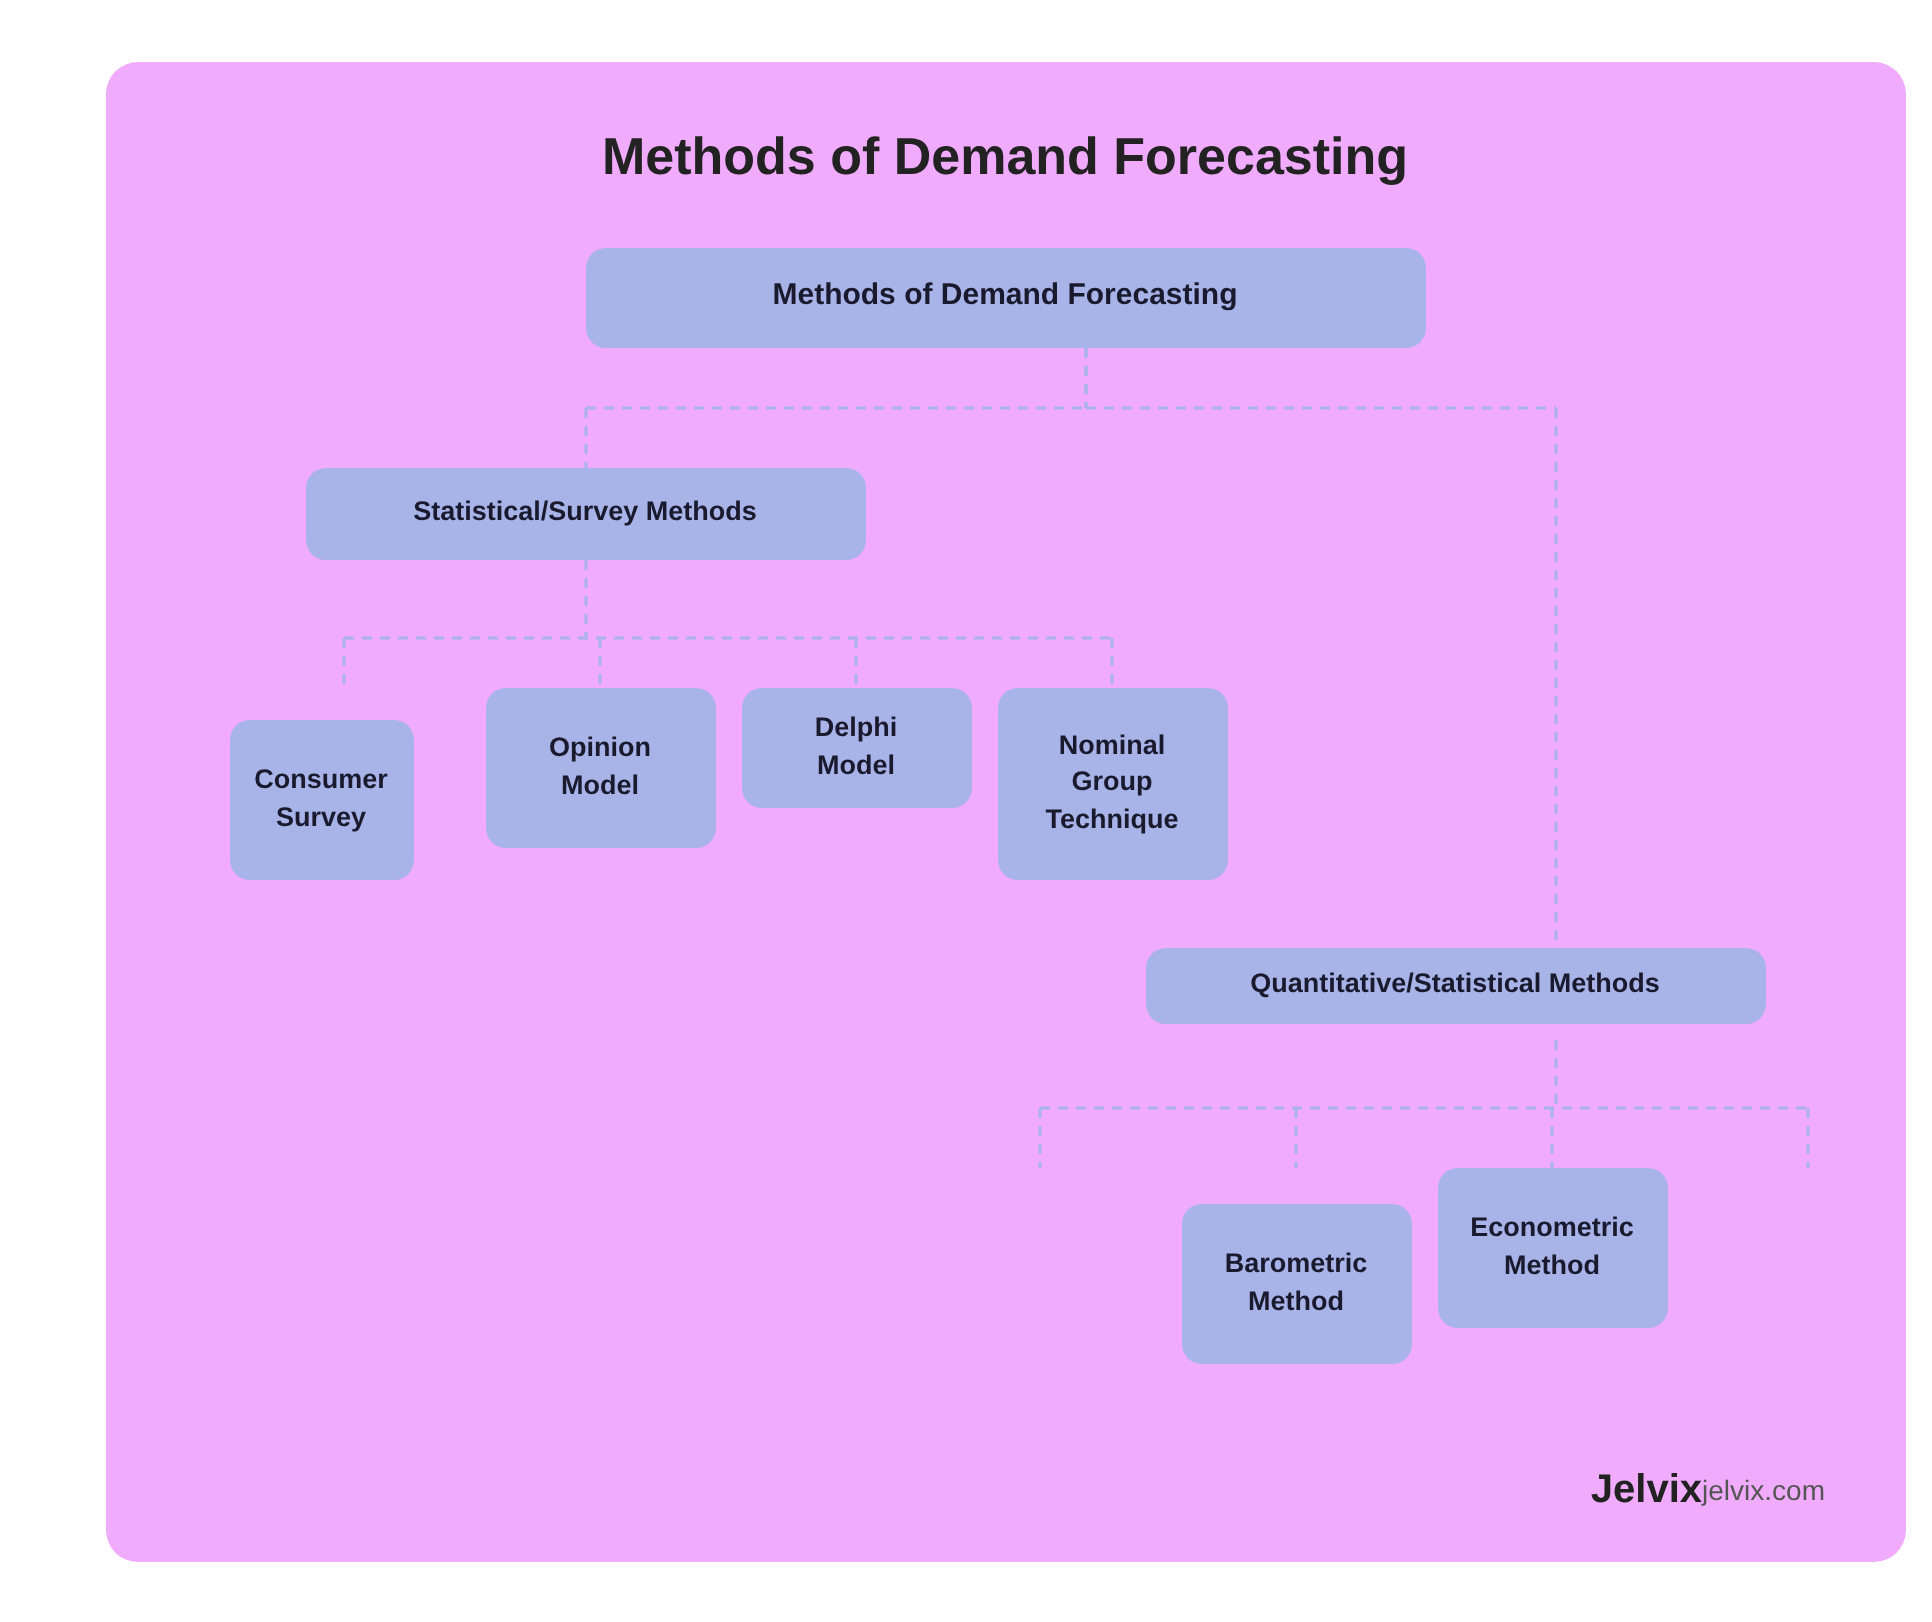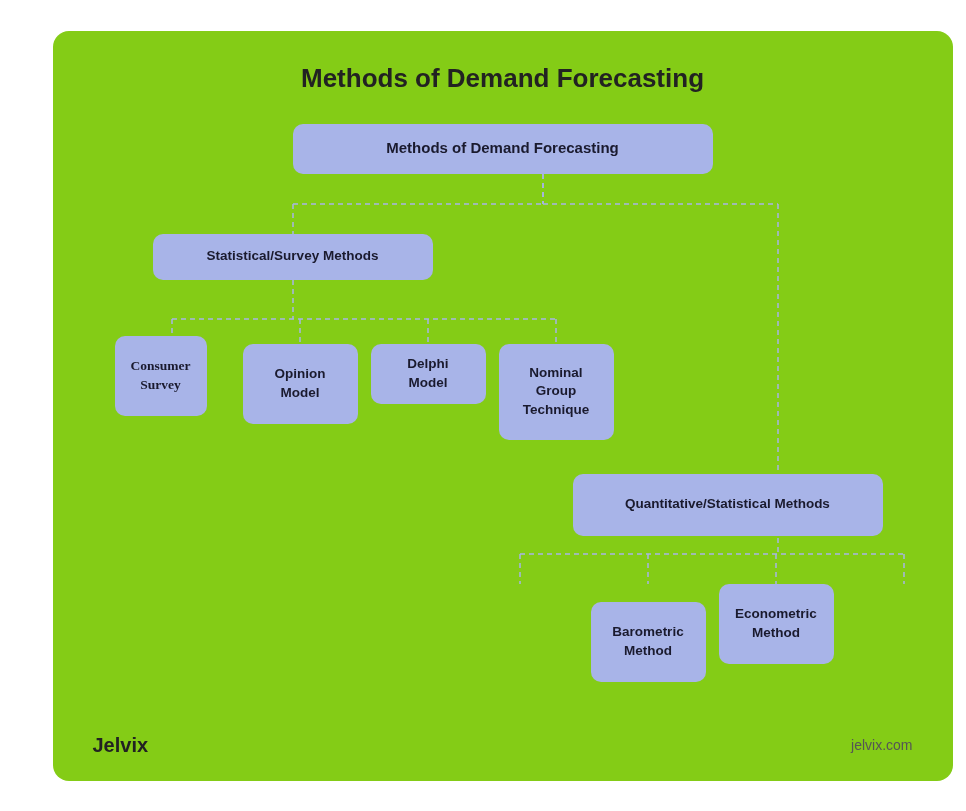--- a/index.html
+++ b/index.html
@@ -8,21 +8,21 @@
       width: 966px;
       height: 811px;
       background: #fff;
       font-family: 'Helvetica Neue', Arial, sans-serif;
       display: flex;
       align-items: center;
       justify-content: center;
     }
 
     .card {
-      background: #84cc16;
+      background: #f0abfc;
       border-radius: 16px;
       width: 900px;
       height: 750px;
       position: relative;
       padding: 32px 40px 40px;
       margin-left: 39px;
     }
 
     .page-title {
       text-align: center;
@@ -67,27 +67,27 @@
 
     .box.qual {
       width: 280px;
       height: 46px;
       left: 60px;
       top: 110px;
     }
 
     .box.quant {
       width: 310px;
-      height: 62px;
+      height: 38px;
       right: 30px;
       top: 350px;
     }
 
     
-    .box.consumer  { width: 92px; height: 80px; left: 22px;  top: 212px; font-family: Liberation Serif, serif; }
+    .box.consumer  { width: 92px; height: 80px; left: 22px;  top: 236px; }
     .box.opinion   { width: 115px; height: 80px; left: 150px; top: 220px; }
     .box.delphi    { width: 115px; height: 60px; left: 278px; top: 220px; }
     .box.nominal   { width: 115px; height: 96px; left: 406px; top: 220px; }
 
     
     .box.trend     { width: 115px; height: 80px; left: 370px; top: 460px; }
     .box.baro      { width: 115px; height: 80px; left: 498px; top: 478px; }
     .box.econo     { width: 115px; height: 80px; left: 626px; top: 460px; }
     .box.other     { width: 115px; height: 80px; left: 754px; top: 460px; }
 
@@ -107,21 +107,21 @@
       stroke-dasharray: 5 4;
     }
 
     
     .footer {
       position: absolute;
       bottom: 24px;
       left: 40px;
       right: 40px;
       display: flex;
-      justify-content: space-between;
+      justify-content: flex-end;
       align-items: center;
     }
 
     .footer-brand-left {
       font-size: 20px;
       font-weight: 700;
       color: #222;
     }
 
     .footer-brand-right {

